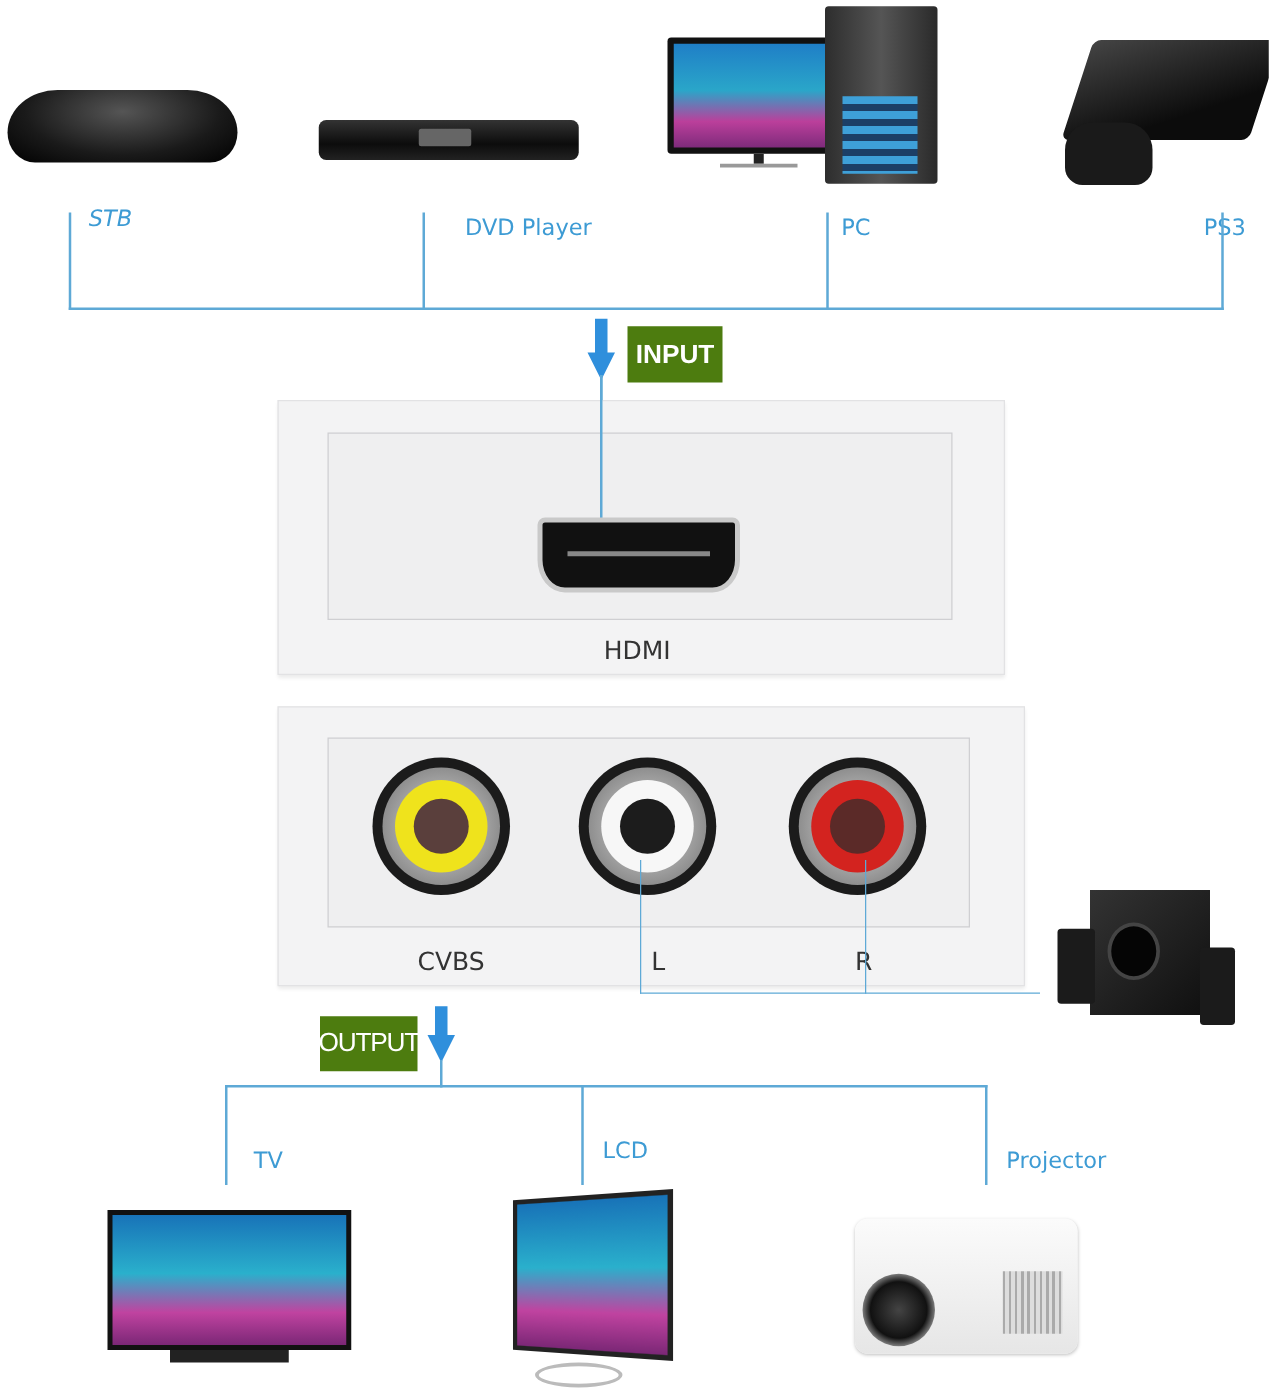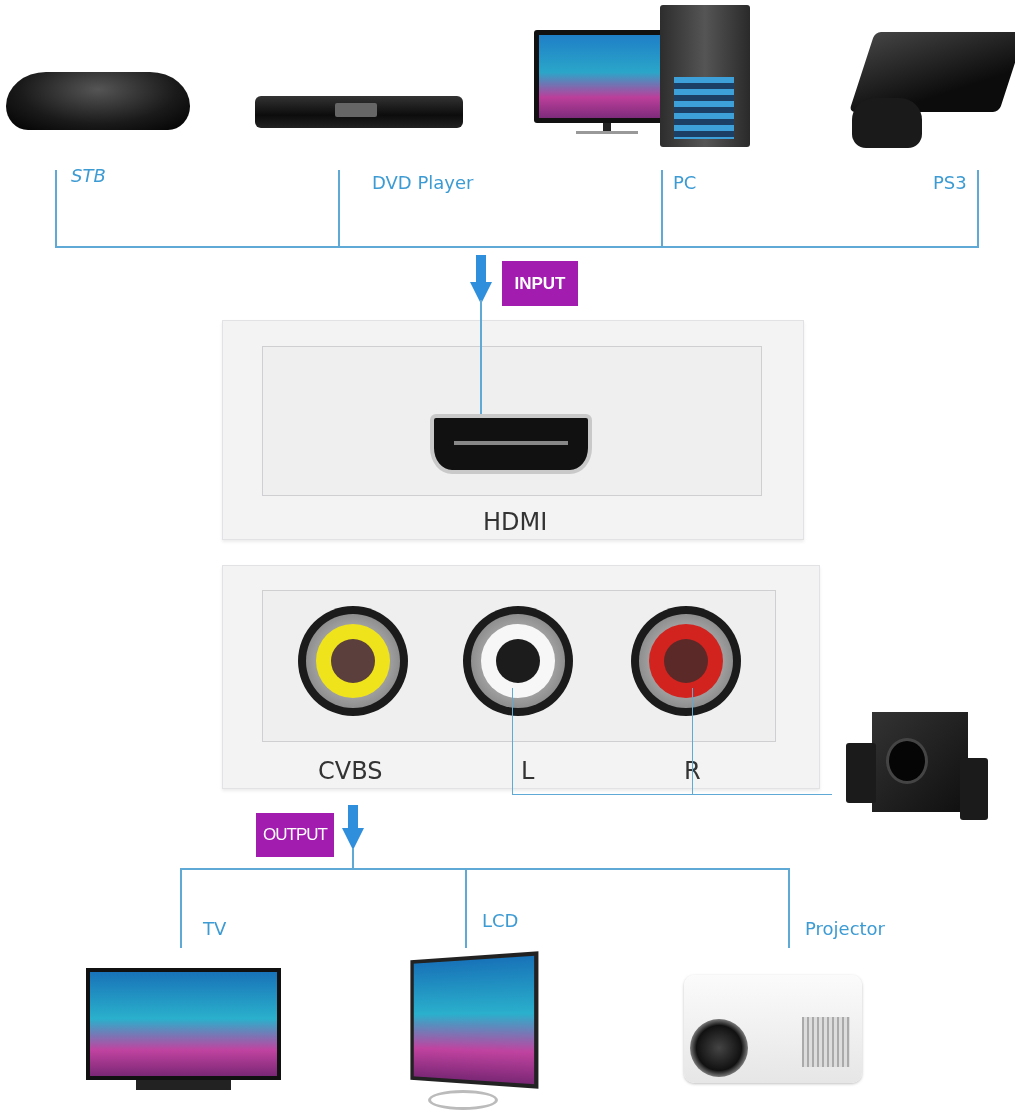--- a/index.html
+++ b/index.html
@@ -1,41 +1,41 @@
 <!DOCTYPE html>
 <html><head>
 <meta charset="utf-8">
 <style>
   html,body{margin:0;padding:0;background:#fff;}
   body{width:1015px;height:1118px;position:relative;overflow:hidden;font-family:"Liberation Sans",sans-serif;}
   .abs{position:absolute;}
   .line{position:absolute;background:#5ea9d6;}
   .lbl{position:absolute;color:#3d9bd4;font-size:18px;font-family:"DejaVu Sans",sans-serif;}
-  .tag{position:absolute;background:#a21caf;color:#fff;font-size:17px;font-weight:bold;display:flex;align-items:center;justify-content:center;font-family:"Liberation Sans",sans-serif;}
+  .tag{position:absolute;background:#4d7c0f;color:#fff;font-size:21px;font-weight:bold;display:flex;align-items:center;justify-content:center;font-family:"Liberation Sans",sans-serif;}
   .arrow-shaft{position:absolute;background:#2f8fdc;}
   .arrow-head{position:absolute;width:0;height:0;border-left:11px solid transparent;border-right:11px solid transparent;border-top:22px solid #2f8fdc;}
 
   
   .stb{left:6px;top:72px;width:184px;height:58px;background:radial-gradient(ellipse at 50% 30%,#555 0%,#1a1a1a 60%,#000 100%);border-radius:40px 40px 22px 22px/34px 34px 24px 24px;}
   .dvd{left:255px;top:96px;width:208px;height:32px;background:linear-gradient(#333,#0c0c0c 60%,#222);border-radius:6px;}
   .dvd-panel{position:absolute;left:80px;top:7px;width:42px;height:14px;background:#666;border-radius:2px;}
   .pc-mon{left:534px;top:30px;width:148px;height:93px;background:#111;border-radius:3px;}
   .pc-screen{position:absolute;left:5px;top:5px;right:5px;bottom:5px;background:linear-gradient(180deg,#1f7fc7 0%,#2aa6c9 45%,#bb3f9b 75%,#7e2b7b 100%);}
   .pc-stand{left:572px;top:123px;width:70px;height:12px;}
   .pc-tower{left:660px;top:5px;width:90px;height:142px;background:linear-gradient(90deg,#2d2d2d,#555 50%,#2a2a2a);border-radius:3px;}
   .pc-tower-bay{position:absolute;left:14px;top:72px;width:60px;height:62px;background:repeating-linear-gradient(#3ea0d8 0 6px,#1c3f66 6px 12px);}
   .ps3{left:862px;top:32px;width:150px;height:80px;background:linear-gradient(160deg,#444,#0c0c0c 70%);transform:skewX(-18deg);border-radius:6px;}
   .pad{left:852px;top:98px;width:70px;height:50px;background:#1a1a1a;border-radius:22px 22px 14px 14px;}
 
   
   .box{position:absolute;background:#f3f3f4;border:1px solid #e2e2e4;box-shadow:0 2px 3px rgba(0,0,0,0.08);}
   .inner{position:absolute;background:#efeff0;border:1px solid #cfcfd2;}
   .hdmi-port{position:absolute;left:430px;top:414px;width:162px;height:60px;background:#111;border:4px solid #c9c9c9;border-radius:6px 6px 22px 22px / 6px 6px 26px 26px;box-sizing:border-box;}
   .hdmi-pins{position:absolute;left:20px;right:20px;top:23px;height:4px;background:#888;}
-  .port-text{position:absolute;color:#333;font-size:24px;font-family:"DejaVu Sans",sans-serif;}
+  .port-text{position:absolute;color:#333;font-size:20px;font-family:"DejaVu Sans",sans-serif;}
   .rca{position:absolute;width:110px;height:110px;border-radius:50%;background:#1b1b1b;}
   .rca .ring{position:absolute;left:8px;top:8px;right:8px;bottom:8px;border-radius:50%;background:radial-gradient(circle,#ddd,#8f8f8f 70%,#cfcfcf);}
   .rca .col{position:absolute;left:18px;top:18px;right:18px;bottom:18px;border-radius:50%;}
   .rca .hole{position:absolute;left:33px;top:33px;right:33px;bottom:33px;border-radius:50%;background:#5a3f3c;}
 
   
   .tv{left:86px;top:968px;width:195px;height:112px;background:#111;}
   .tv-screen{position:absolute;left:4px;top:4px;right:4px;bottom:4px;background:linear-gradient(180deg,#1873b8 0%,#2ab0cc 45%,#c043a0 75%,#7b2776 100%);}
   .tv-stand{left:136px;top:1080px;width:95px;height:10px;background:#222;}
   .lcd{left:403px;top:956px;width:134px;height:128px;background:#222;transform:perspective(300px) rotateY(-18deg);}
@@ -65,21 +65,21 @@
   </svg>
 <div class="abs pc-tower">
     <div class="pc-tower-bay"></div>
   </div>
 <div class="abs ps3"></div>
 <div class="abs pad"></div>
 
 <div class="lbl" style="left:71px;top:165px;font-style:italic;">STB</div>
 <div class="lbl" style="left:372px;top:172px;">DVD Player</div>
 <div class="lbl" style="left:673px;top:172px;">PC</div>
-<div class="lbl" style="left:933px;top:172px;text-align:center;">PS3</div>
+<div class="lbl" style="left:963px;top:172px;text-align:center;">PS3</div>
 
 <div class="line" style="left:55px;top:170px;width:2px;height:78px;"></div>
 <div class="line" style="left:338px;top:170px;width:2px;height:78px;"></div>
 <div class="line" style="left:661px;top:170px;width:2px;height:78px;"></div>
 <div class="line" style="left:977px;top:170px;width:2px;height:78px;"></div>
 <div class="line" style="left:55px;top:246px;width:924px;height:2px;"></div>
 
 <div class="arrow-shaft" style="left:476px;top:255px;width:10px;height:28px;"></div>
 <div class="arrow-head" style="left:470px;top:282px;"></div>
 <div class="line" style="left:480px;top:300px;width:2px;height:116px;"></div>
@@ -105,21 +105,21 @@
   <div class="ring"></div>
   <div class="col" style="background:#f7f7f7;"></div>
   <div class="hole" style="background:#1c1c1c;"></div>
 </div>
 <div class="rca" style="left:631px;top:606px;">
   <div class="ring"></div>
   <div class="col" style="background:#d3231f;"></div>
   <div class="hole" style="background:#5b2a28;"></div>
 </div>
 
-<div class="port-text" style="left:318px;top:757px;">CVBS</div>
+<div class="port-text" style="left:334px;top:757px;">CVBS</div>
 <div class="port-text" style="left:521px;top:757px;">L</div>
 <div class="port-text" style="left:684px;top:757px;">R</div>
 
 <div class="line" style="left:512px;top:688px;width:1px;height:107px;"></div>
 <div class="line" style="left:692px;top:688px;width:1px;height:107px;"></div>
 <div class="line" style="left:512px;top:794px;width:320px;height:1px;"></div>
 
 <div class="abs spk-sub">
     <div class="spk-woof"></div>
   </div>

